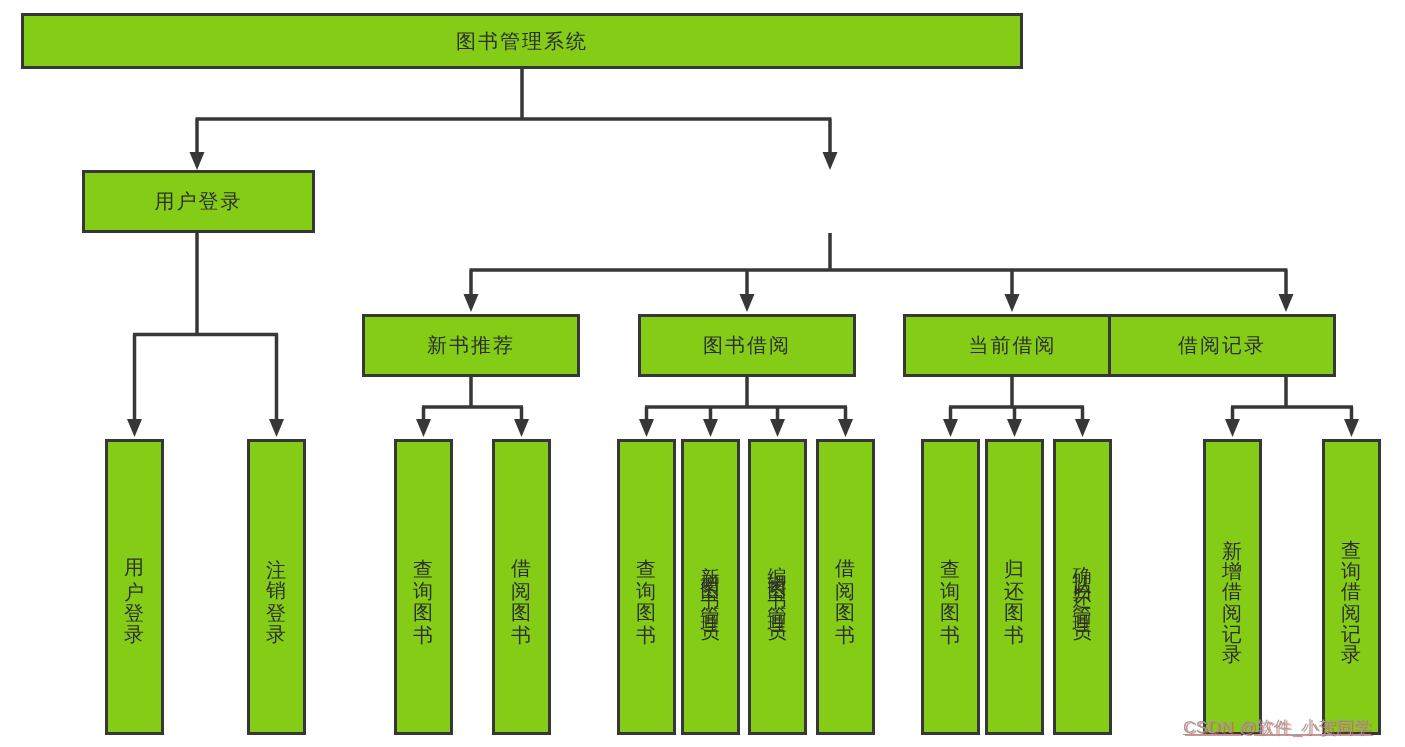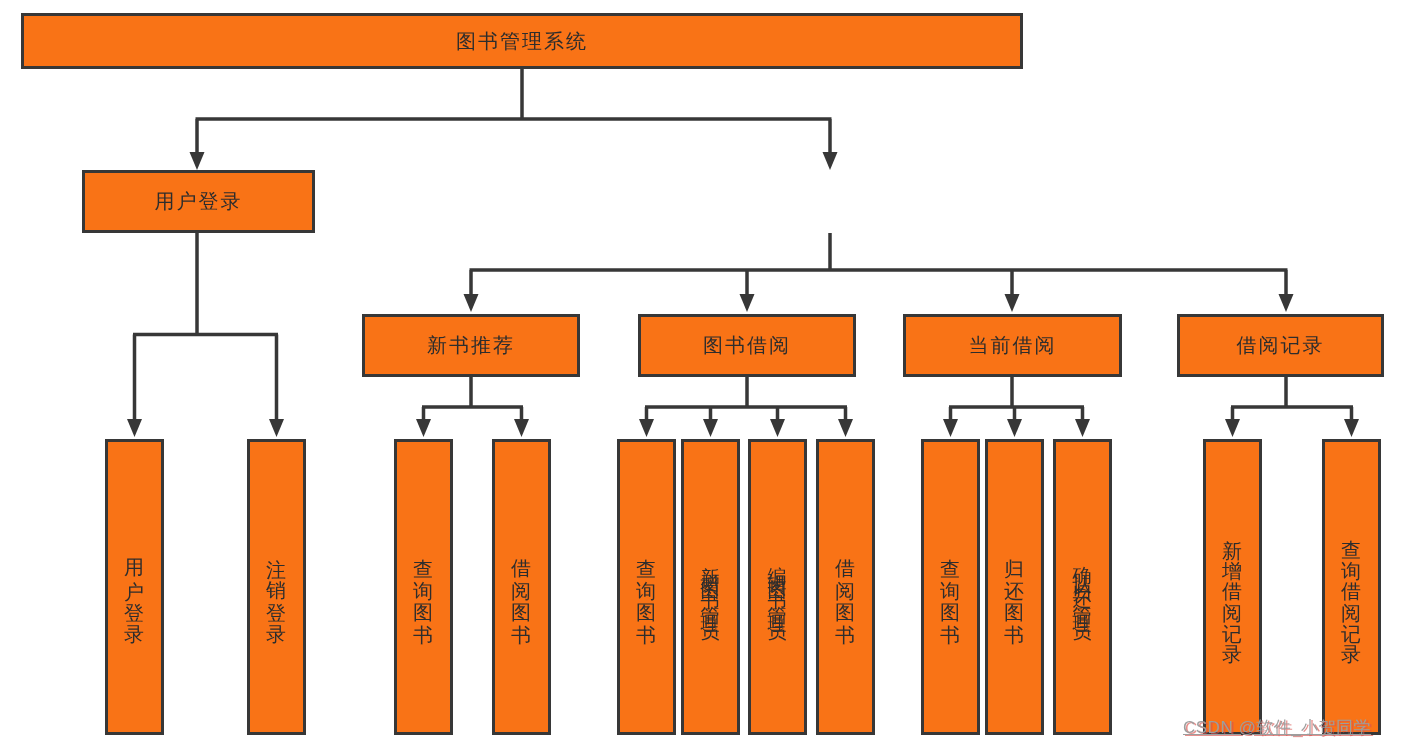--- a/index.html
+++ b/index.html
@@ -2,21 +2,21 @@
 <html><head>
 <meta charset="utf-8">
 <style>
   html, body { margin:0; padding:0; background:#ffffff; }
   .canvas {
     position:relative; width:1405px; height:747px; background:#ffffff;
     font-family:"Liberation Sans","DejaVu Sans",sans-serif; overflow:hidden;
   }
   .wires { position:absolute; left:0; top:0; z-index:1; }
   .node {
-    position:absolute; box-sizing:border-box; background:#f97316;
+    position:absolute; box-sizing:border-box; background:#84cc16;
     border:3px solid #373737; color:#2d2d2d; z-index:2;
     display:flex; align-items:center; justify-content:center;
     text-align:left;
   }
   .node--h { font-size:20px; letter-spacing:2px; white-space:nowrap; }
   .node--root { left:21px; top:13px; width:1002px; height:56px; }
   .node--l2 { top:170px; height:63px; }
   .node--l3 { top:314px; height:63px; }
   .leaf { top:439px; width:59px; height:296px; }
   .vtext {
@@ -77,21 +77,21 @@
     </g>
   </svg>
 
   <div class="node node--h node--root">图书管理系统</div>
 
   <div class="node node--h node--l2" style="left:82px; width:233px;">用户登录</div>
 
   <div class="node node--h node--l3" style="left:362px; width:218px;">新书推荐</div>
   <div class="node node--h node--l3" style="left:638px; width:218px;">图书借阅</div>
   <div class="node node--h node--l3" style="left:903px; width:219px;">当前借阅</div>
-  <div class="node node--h node--l3" style="left:1177px; width:207px;">借阅记录</div>
+  <div class="node node--h node--l3" style="left:1108px; width:228px;">借阅记录</div>
 
   <div class="node leaf" style="left:105px;">
     <span class="vtext v4">用户登录</span>
   </div>
   <div class="node leaf" style="left:247px;">
     <span class="vtext v4">注销登录</span>
   </div>
   <div class="node leaf" style="left:394px;">
     <span class="vtext v4">查询图书</span>
   </div>

